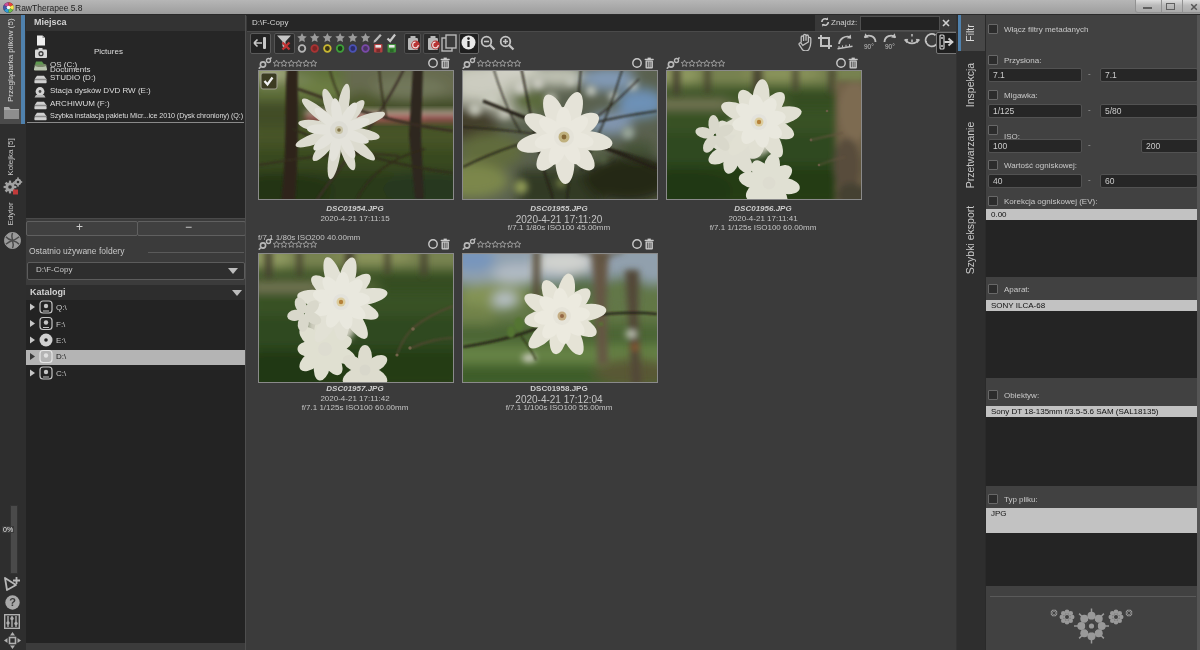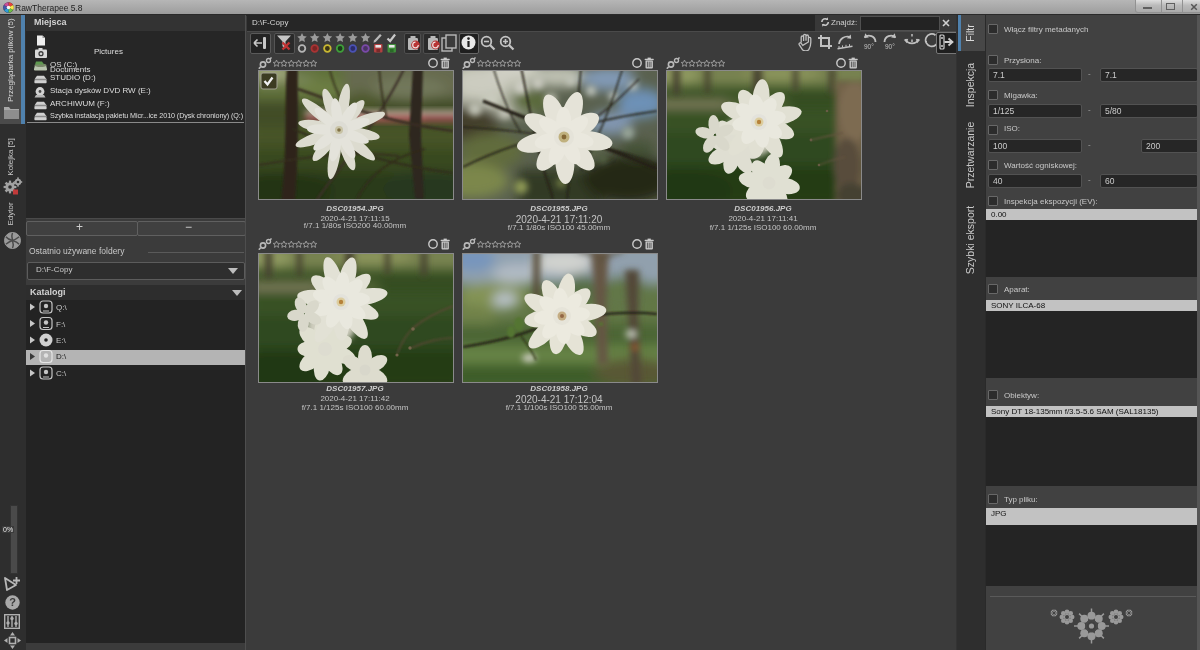--- a/index.html
+++ b/index.html
@@ -446,21 +446,21 @@
       <ellipse transform="translate(80,59) rotate(262)" cx="16.8" cy="0" rx="15.2" ry="5.2" fill="#f6f5ec"></ellipse>
       <circle cx="80" cy="59" r="9" fill="#eeede5"></circle>
       <circle cx="80" cy="59" r="4" fill="#d8d2b2"></circle>
       <circle cx="80" cy="59" r="1.8" fill="#8a7a4a"></circle>
       <rect width="194" height="128" fill="#000" opacity="0.07"></rect>
       <rect x="2" y="2" width="16" height="16" rx="2" fill="#3c3c22" stroke="#a0a090" stroke-width="1"></rect>
       <path d="M5.5 10 l3 3.5 5 -7" stroke="#f0f0f0" stroke-width="2.3" fill="none"></path>
     </svg>
   <div class="abs" style="left:258px;top:204px;width:194px;text-align:center;color:#cdcdcd;font-size:8px;font-weight:bold;font-style:italic;">DSC01954.JPG</div>
     <div class="abs" style="left:258px;top:213.5px;width:194px;text-align:center;color:#c4c4c4;font-size:8px;">2020-4-21 17:11:15</div>
-    <div class="abs" style="left:258px;top:221px;width:194px;text-align:center;color:#c4c4c4;font-size:8px;">f/7.1 1/80s ISO200 40.00mm</div>
+    <div class="abs" style="left:258px;top:233px;width:194px;color:#c4c4c4;font-size:8px;">f/7.1 1/80s ISO200 40.00mm</div>
   <svg class="abs" style="left:462px;top:57px" width="194" height="12" viewBox="0 0 194 12">
       <g stroke="#b9b9b9" fill="none">
         <circle cx="5" cy="7.5" r="2.6" stroke-width="1.6"></circle>
         <circle cx="10.5" cy="3.5" r="2" stroke-width="1.4"></circle>
         <path d="M2.6 9.9 l-1.8 1.8" stroke-width="1.6"></path>
         <path d="M12 1.9 l1.5 -1.5" stroke-width="1.4"></path>
       </g>
       <path d="M0 -3.2 L0.95 -0.95 L3.3 -0.75 L1.5 0.85 L2.05 3.2 L0 1.9 L-2.05 3.2 L-1.5 0.85 L-3.3 -0.75 L-0.95 -0.95 Z" transform="translate(18.5,6.2)" fill="none" stroke="#9d9d9d" stroke-width="0.9"></path>
       <path d="M0 -3.2 L0.95 -0.95 L3.3 -0.75 L1.5 0.85 L2.05 3.2 L0 1.9 L-2.05 3.2 L-1.5 0.85 L-3.3 -0.75 L-0.95 -0.95 Z" transform="translate(25.9,6.2)" fill="none" stroke="#9d9d9d" stroke-width="0.9"></path>
       <path d="M0 -3.2 L0.95 -0.95 L3.3 -0.75 L1.5 0.85 L2.05 3.2 L0 1.9 L-2.05 3.2 L-1.5 0.85 L-3.3 -0.75 L-0.95 -0.95 Z" transform="translate(33.3,6.2)" fill="none" stroke="#9d9d9d" stroke-width="0.9"></path>
@@ -880,21 +880,21 @@
       <ellipse transform="translate(99,62) rotate(85)" cx="14.7" cy="0" rx="13.3" ry="7.5" fill="#f6f4e9"></ellipse>
       <ellipse transform="translate(99,62) rotate(130)" cx="14.7" cy="0" rx="13.3" ry="7.5" fill="#f6f4e9"></ellipse>
       <ellipse transform="translate(99,62) rotate(175)" cx="14.7" cy="0" rx="13.3" ry="7.5" fill="#f6f4e9"></ellipse>
       <ellipse transform="translate(99,62) rotate(220)" cx="14.7" cy="0" rx="13.3" ry="7.5" fill="#f6f4e9"></ellipse>
       <ellipse transform="translate(99,62) rotate(265)" cx="14.7" cy="0" rx="13.3" ry="7.5" fill="#f6f4e9"></ellipse>
       <circle cx="99" cy="62" r="9" fill="#f0eee2"></circle>
       <circle cx="99" cy="62" r="4.5" fill="#cdb488"></circle>
       <circle cx="99" cy="62" r="2" fill="#9a6c48"></circle>
       <rect width="194" height="128" fill="#000" opacity="0.04"></rect>
     </svg>
-  <div class="abs" style="left:462px;top:384px;width:194px;text-align:center;color:#cdcdcd;font-size:8px;font-weight:bold;font-style:italic;">DSC01958.JPG</div>
+  <div class="abs" style="left:462px;top:384px;width:194px;text-align:center;color:#cdcdcd;font-size:8px;font-weight:bold;">DSC01958.JPG</div>
     <div class="abs" style="left:462px;top:393.5px;width:194px;text-align:center;color:#c4c4c4;font-size:10px;">2020-4-21 17:12:04</div>
     <div class="abs" style="left:462px;top:403px;width:194px;text-align:center;color:#c4c4c4;font-size:8px;">f/7.1 1/100s ISO100 55.00mm</div>
 
   <div class="abs" style="left:956px;top:15px;width:29px;height:635px;background:#2e2e2e;border-left:1px solid #333;"></div>
   <div class="abs" style="left:958px;top:15px;width:27px;height:36px;background:#474747;"></div>
   <div class="abs" style="left:958px;top:15px;width:3px;height:36px;background:#4f81ad;"></div>
   <div class="vtext" style="left:965px;top:45px;width:24px;font-size:10.5px;color:#dadada;">Filtr</div>
   <div class="vtext" style="left:965px;top:111px;width:52px;font-size:10.5px;">Inspekcja</div>
   <div class="vtext" style="left:965px;top:193px;width:76px;font-size:10.5px;">Przetwarzanie</div>
   <div class="vtext" style="left:965px;top:279px;width:78px;font-size:10.5px;">Szybki eksport</div>
@@ -910,50 +910,50 @@
   <div class="abs lbl" style="left:1088px;top:69px;color:#aaa;">-</div>
   <div class="abs field" style="left:1100px;top:68px;width:92px;height:12px;">7.1</div>
 
   <div class="abs cb" style="left:988px;top:90px;"></div>
   <div class="abs lbl" style="left:1004px;top:91px;">Migawka:</div>
   <div class="abs field" style="left:988px;top:104px;width:88px;height:12px;">1/125</div>
   <div class="abs lbl" style="left:1088px;top:105px;color:#aaa;">-</div>
   <div class="abs field" style="left:1100px;top:104px;width:92px;height:12px;">5/80</div>
 
   <div class="abs cb" style="left:988px;top:125px;"></div>
-  <div class="abs lbl" style="left:1004px;top:124px;">ISO:</div>
+  <div class="abs lbl" style="left:1004px;top:132px;">ISO:</div>
   <div class="abs field" style="left:988px;top:139px;width:88px;height:12px;">100</div>
   <div class="abs lbl" style="left:1088px;top:140px;color:#aaa;">-</div>
   <div class="abs field" style="left:1100px;top:139px;width:92px;height:12px;margin-left:41px;">200</div>
 
   <div class="abs cb" style="left:988px;top:160px;"></div>
   <div class="abs lbl" style="left:1004px;top:161px;">Wartość ogniskowej:</div>
   <div class="abs field" style="left:988px;top:174px;width:88px;height:12px;">40</div>
   <div class="abs lbl" style="left:1088px;top:175px;color:#aaa;">-</div>
   <div class="abs field" style="left:1100px;top:174px;width:92px;height:12px;">60</div>
 
   <div class="abs cb" style="left:988px;top:196px;"></div>
-  <div class="abs lbl" style="left:1004px;top:197px;">Inspekcja ekspozycji (EV):</div>
+  <div class="abs lbl" style="left:1004px;top:197px;">Korekcja ogniskowej (EV):</div>
   <div class="abs" style="left:986px;top:209px;width:212px;height:68px;background:#242424;"></div>
   <div class="abs" style="left:986px;top:209px;width:212px;height:11px;background:#c2c2c2;color:#111;font-size:8px;line-height:11px;padding-left:5px;box-sizing:border-box;">0.00</div>
 
   <div class="abs cb" style="left:988px;top:284px;"></div>
   <div class="abs lbl" style="left:1004px;top:285px;">Aparat:</div>
   <div class="abs" style="left:986px;top:300px;width:212px;height:78px;background:#242424;"></div>
   <div class="abs" style="left:986px;top:300px;width:212px;height:11px;background:#c2c2c2;color:#111;font-size:8px;line-height:11px;padding-left:5px;box-sizing:border-box;">SONY ILCA-68</div>
 
   <div class="abs cb" style="left:988px;top:390px;"></div>
   <div class="abs lbl" style="left:1004px;top:391px;">Obiektyw:</div>
   <div class="abs" style="left:986px;top:406px;width:212px;height:80px;background:#242424;"></div>
   <div class="abs" style="left:986px;top:406px;width:212px;height:11px;background:#c2c2c2;color:#111;font-size:8px;line-height:11px;padding-left:5px;box-sizing:border-box;">Sony DT 18-135mm f/3.5-5.6 SAM (SAL18135)</div>
 
   <div class="abs cb" style="left:988px;top:494px;"></div>
   <div class="abs lbl" style="left:1004px;top:495px;">Typ pliku:</div>
   <div class="abs" style="left:986px;top:508px;width:212px;height:78px;background:#242424;"></div>
-  <div class="abs" style="left:986px;top:508px;width:212px;height:17px;background:#c2c2c2;color:#111;font-size:8px;line-height:11px;padding-left:5px;box-sizing:border-box;">JPG</div>
+  <div class="abs" style="left:986px;top:508px;width:212px;height:25px;background:#c2c2c2;color:#111;font-size:8px;line-height:11px;padding-left:5px;box-sizing:border-box;">JPG</div>
 
   <div class="abs" style="left:990px;top:596px;width:206px;height:1px;background:#5a5a5a;"></div>
 
   <svg class="abs" style="left:1045px;top:606px" width="92" height="40" viewBox="0 0 92 40">
     <g fill="#999999">
       <g transform="translate(46.5,20)">
         <circle cx="0" cy="-10.2" r="4"></circle>
           <circle cx="7.2" cy="-7.2" r="4"></circle>
         <circle cx="10.2" cy="0" r="4"></circle>
           <circle cx="7.2" cy="7.2" r="4"></circle>

